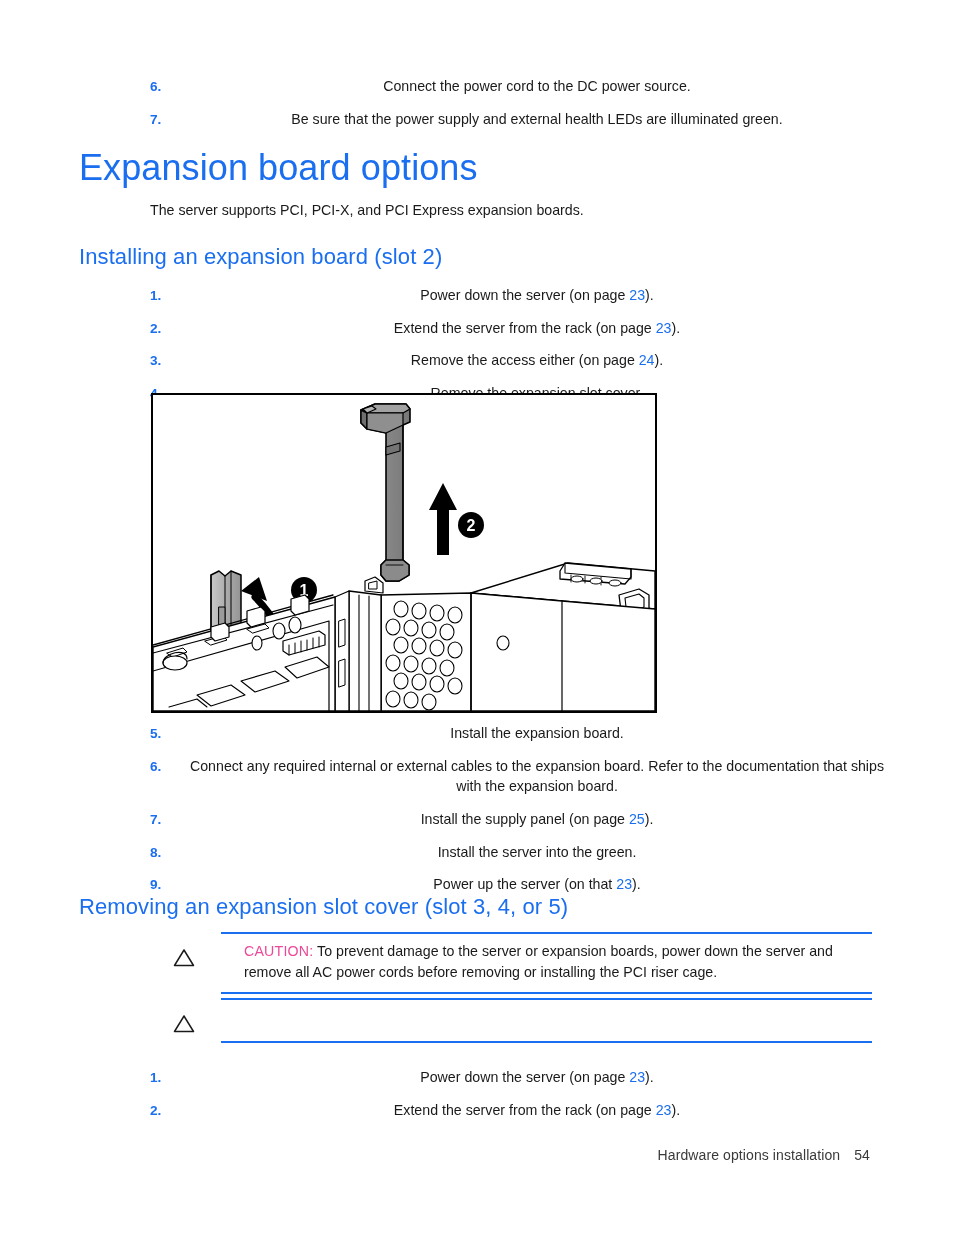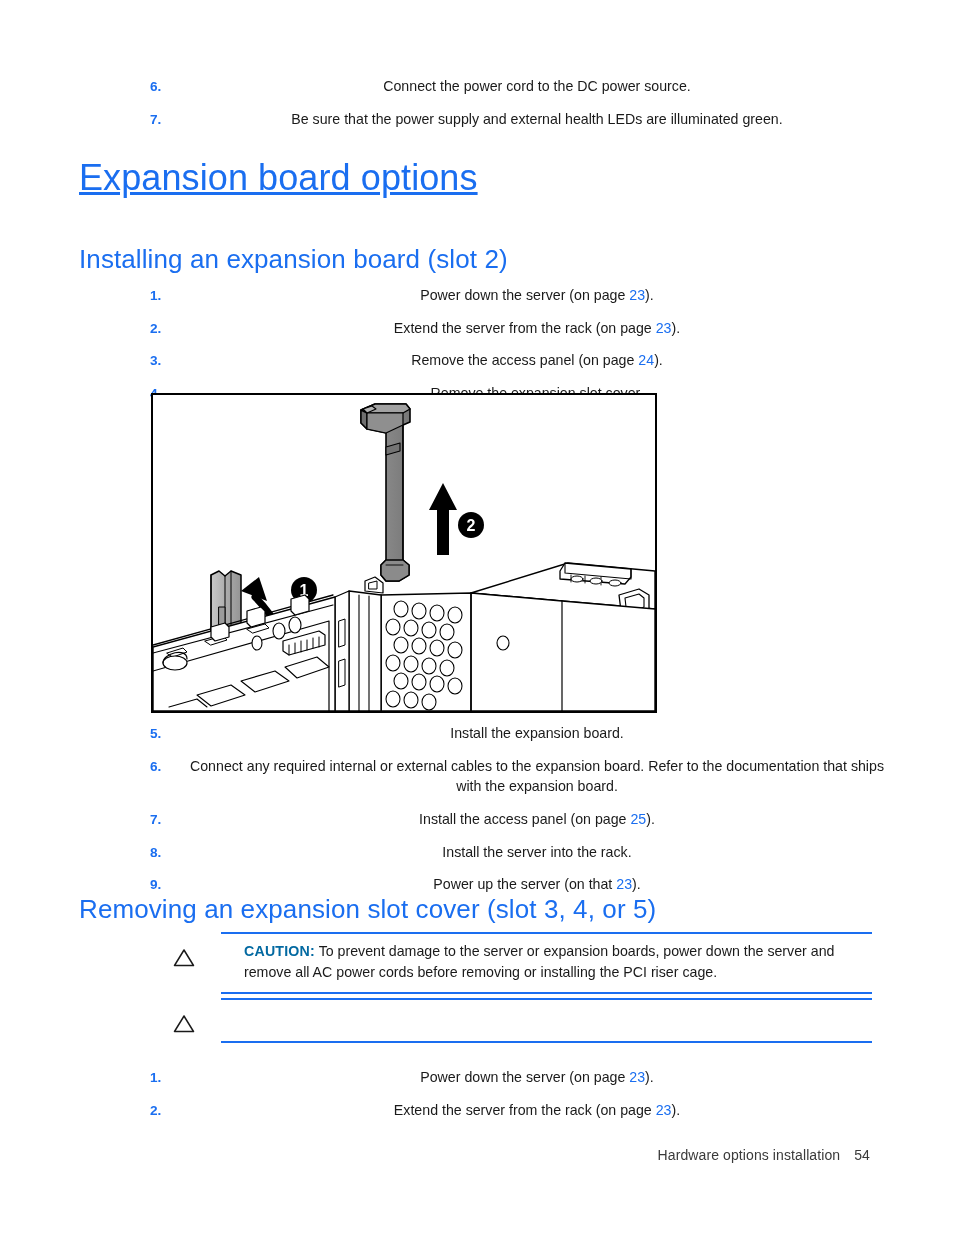--- a/index.html
+++ b/index.html
@@ -56,21 +56,21 @@
     font-size: 36px;
     font-weight: normal;
     color: #1a6ef0;
     letter-spacing: 0.1px;
     line-height: 1;
   }
   h2.doc-h2 {
     position: absolute;
     left: 79px;
     margin: 0;
-    font-size: 26px;
+    font-size: 22px;
     font-weight: normal;
     color: #1a6ef0;
     letter-spacing: 0.1px;
     line-height: 1;
   }
   .intro-para {
     position: absolute;
     left: 150px;
     width: 740px;
     font-size: 14.2px;
@@ -102,22 +102,22 @@
     padding-left: 23px;
     padding-top: 7px;
   }
   .caution .ctext {
     flex: 1 1 auto;
     font-size: 14.2px;
     line-height: 1.5;
     color: #1a1a1a;
   }
   .caution .clabel {
-    color: #0369a1;
-    font-weight: bold;
+    color: #ec4899;
+    font-weight: normal;
     letter-spacing: 0.2px;
   }
 
   
   .footer {
     position: absolute;
     right: 84px;
     bottom: 72px;
     font-size: 14px;
     color: #3a3a3a;
@@ -149,37 +149,38 @@
     <div class="oitem">
       <span class="num">6.</span>
       <span class="txt">Connect the power cord to the DC power source.</span>
     </div>
     <div class="oitem">
       <span class="num">7.</span>
       <span class="txt">Be sure that the power supply and external health LEDs are illuminated green.</span>
     </div>
   </div>
 
-  <h1 class="doc-h1" style="top:160px;text-decoration:underline;">Expansion board options</h1>
-
+  <h1 class="doc-h1" style="top:150px;">Expansion board options</h1>
+
+  <div class="intro-para" style="top:200px;">The server supports PCI, PCI-X, and PCI Express expansion boards.</div>
 
   <h2 class="doc-h2" style="top:246px;">Installing an expansion board (slot 2)</h2>
 
   <div class="olist" style="top:285px;">
     <div class="oitem">
       <span class="num">1.</span>
       <span class="txt"><span>Power down the server (on page </span><span class="pgref">23</span><span>).</span></span>
     </div>
     <div class="oitem">
       <span class="num">2.</span>
       <span class="txt"><span>Extend the server from the rack (on page </span><span class="pgref">23</span><span>).</span></span>
     </div>
     <div class="oitem">
       <span class="num">3.</span>
-      <span class="txt"><span>Remove the access panel (on page </span><span class="pgref">24</span><span>).</span></span>
+      <span class="txt"><span>Remove the access either (on page </span><span class="pgref">24</span><span>).</span></span>
     </div>
     <div class="oitem">
       <span class="num">4.</span>
       <span class="txt"><span>Remove the expansion slot cover.</span><span class="pgref"></span><span></span></span>
     </div>
   </div>
 
   <div class="figure">
     <svg width="502" height="316" viewBox="0 0 502 316">
       <defs>
@@ -334,25 +335,25 @@
     <div class="oitem">
       <span class="num">5.</span>
       <span class="txt"><span>Install the expansion board.</span><span class="pgref"></span><span></span></span>
     </div>
     <div class="oitem">
       <span class="num">6.</span>
       <span class="txt"><span>Connect any required internal or external cables to the expansion board. Refer to the documentation that ships with the expansion board.</span><span class="pgref"></span><span></span></span>
     </div>
     <div class="oitem">
       <span class="num">7.</span>
-      <span class="txt"><span>Install the access panel (on page </span><span class="pgref">25</span><span>).</span></span>
+      <span class="txt"><span>Install the supply panel (on page </span><span class="pgref">25</span><span>).</span></span>
     </div>
     <div class="oitem">
       <span class="num">8.</span>
-      <span class="txt"><span>Install the server into the rack.</span><span class="pgref"></span><span></span></span>
+      <span class="txt"><span>Install the server into the green.</span><span class="pgref"></span><span></span></span>
     </div>
     <div class="oitem">
       <span class="num">9.</span>
       <span class="txt"><span>Power up the server (on that </span><span class="pgref">23</span><span>).</span></span>
     </div>
   </div>
 
   <h2 class="doc-h2" style="top:896px;">Removing an expansion slot cover (slot 3, 4, or 5)</h2>
 
   <div class="caution" style="top:932px;">

